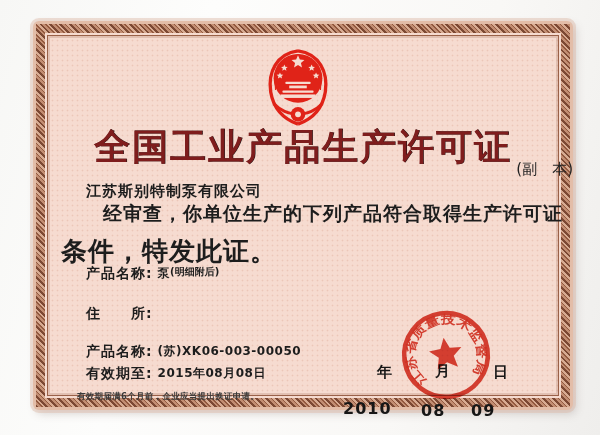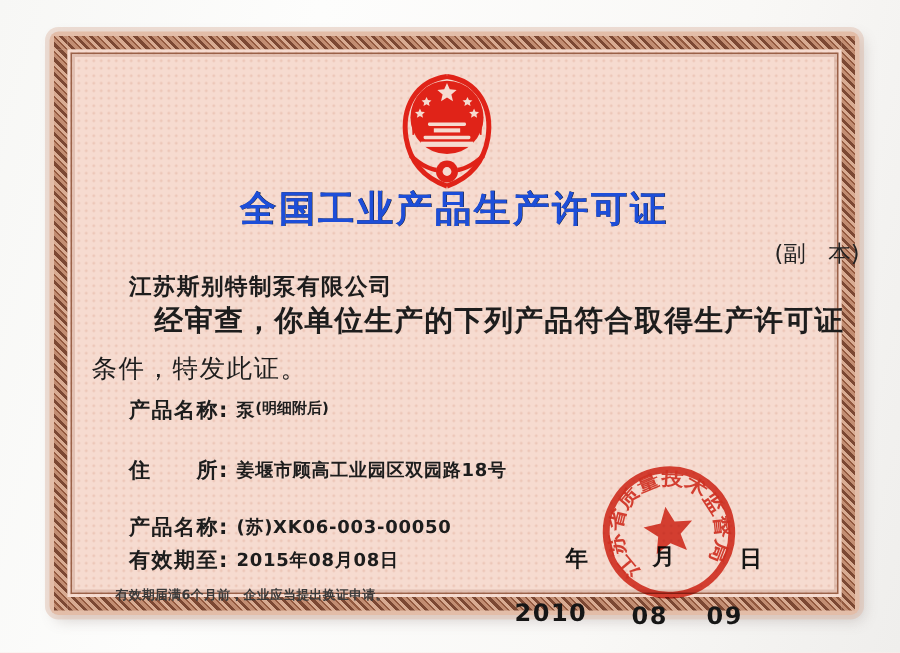--- a/index.html
+++ b/index.html
@@ -29,27 +29,27 @@
   .cert-innerline{
     position:absolute;inset:14px;border:1px solid #9a6148;
     box-shadow:inset 0 0 0 2px rgba(154,97,72,.22);
     pointer-events:none;
   }
   
   .emblem{position:absolute;left:232px;top:28px;width:66px;height:78px;}
   
   .title{
     position:absolute;left:0;right:0;top:102px;text-align:center;
-    font-size:24px;font-weight:bold;letter-spacing:2px;color:#1d4ed8;
+    font-size:36px;font-weight:bold;letter-spacing:2px;color:#7f1d1d;
     text-shadow:0.4px 0 0 #141414;
   }
   .subtitle{position:absolute;left:0;right:0;top:139px;text-align:right;font-size:15px;color:#222;}
   .company{position:absolute;left:53px;top:161px;font-size:15px;font-weight:bold;letter-spacing:1px;}
   .stmt1{position:absolute;left:70px;top:180px;font-size:19px;font-weight:bold;letter-spacing:1px;}
-  .stmt2{position:absolute;left:28px;top:213px;font-size:17px;font-weight:normal;letter-spacing:1px;}
+  .stmt2{position:absolute;left:28px;top:213px;font-size:26px;font-weight:bold;letter-spacing:1px;}
   .row{position:absolute;left:53px;display:flex;align-items:flex-start;}
   .row .lbl{font-size:14px;font-weight:bold;letter-spacing:1px;white-space:pre;}
   .row .val{font-size:12px;font-weight:bold;margin-left:5px;letter-spacing:.5px;}
   .row .note{font-size:10px;font-weight:bold;}
   .r-product{top:244px;}
   .r-address{top:263px;margin-top:21px;}
   .r-prodaddr{top:300px;}
   .r-certno{top:322px;}
   .r-valid{top:344px;}
   .footnote{position:absolute;left:44px;top:370px;font-size:8.5px;font-weight:bold;color:#3a3a3a;letter-spacing:.3px;}
@@ -112,21 +112,20 @@
   <div class="stmt2">条件，特发此证。</div>
 
   <div class="row r-product">
     <span class="lbl">产品名称:</span>
     <span class="val">泵</span>
     <span class="note">(明细附后)</span>
   </div>
 
   <div class="row r-address">
     <span class="lbl">住　　所:</span>
-    <span class="val">姜堰市顾高工业园区双园路18号</span>
   </div>
 
 
   <div class="row r-certno">
     <span class="lbl">产品名称:</span>
     <span class="val">(苏)XK06-003-00050</span>
   </div>
 
   <div class="row r-valid">
     <span class="lbl">有效期至:</span>

